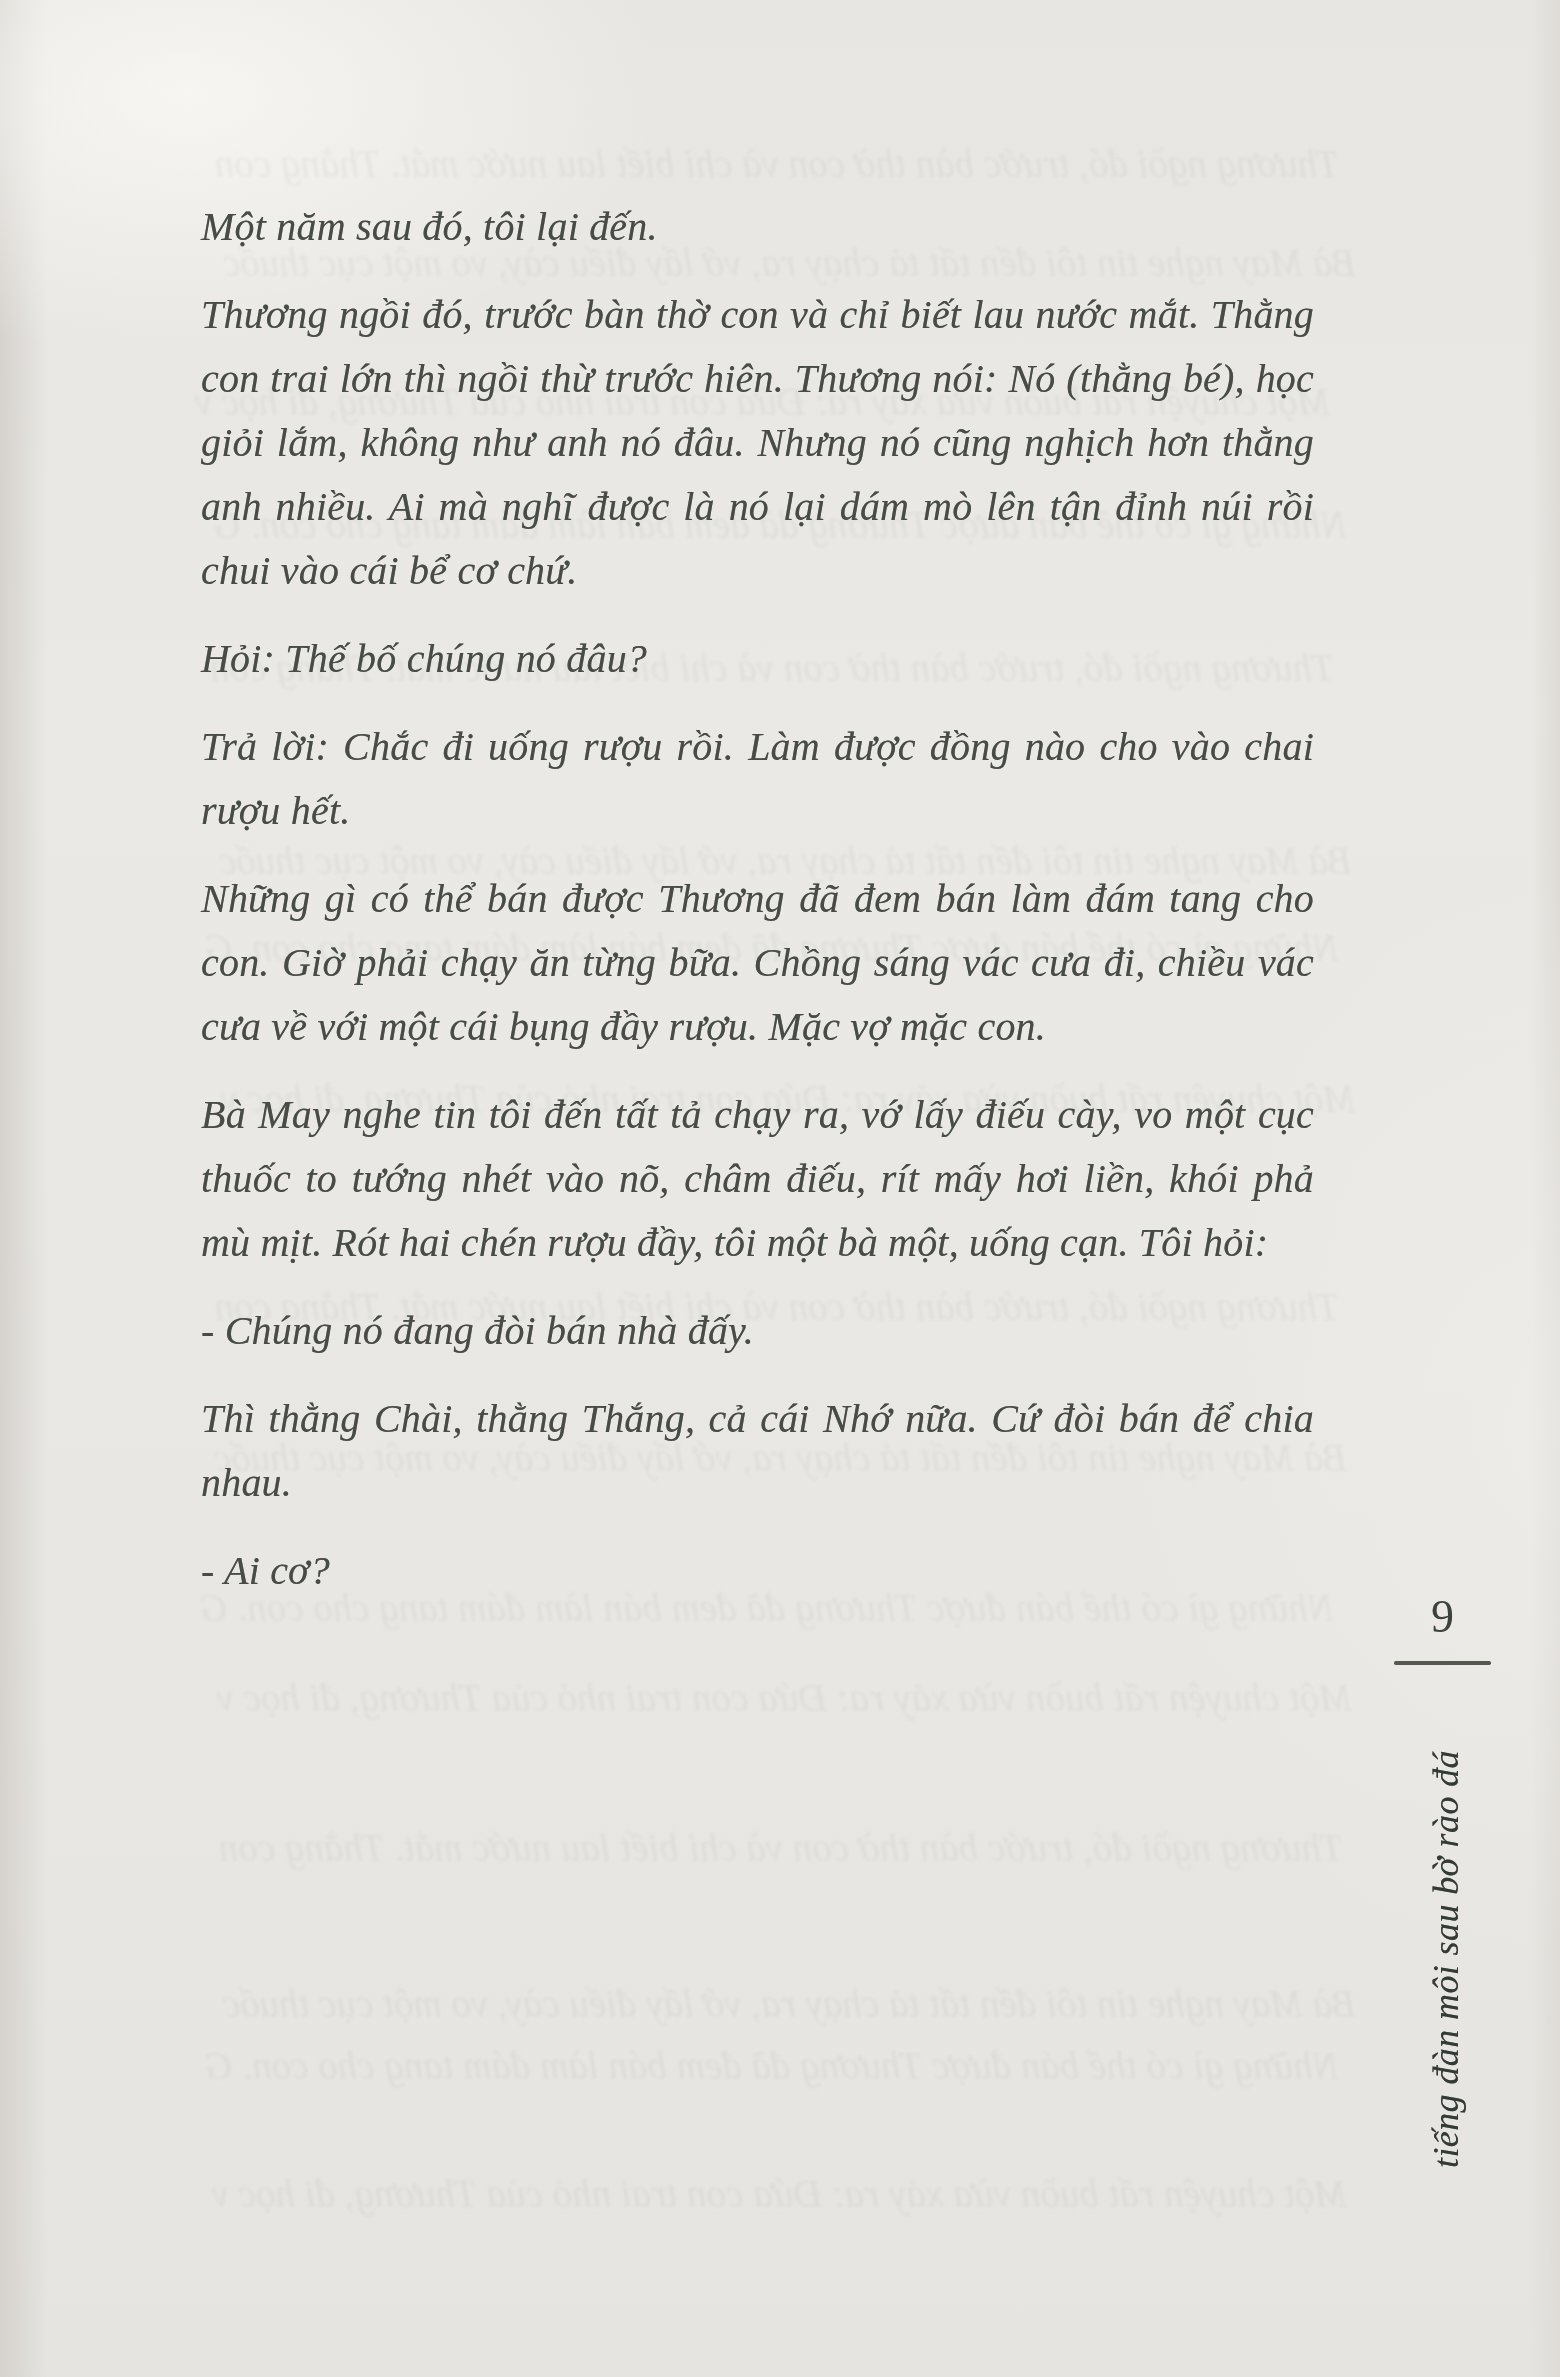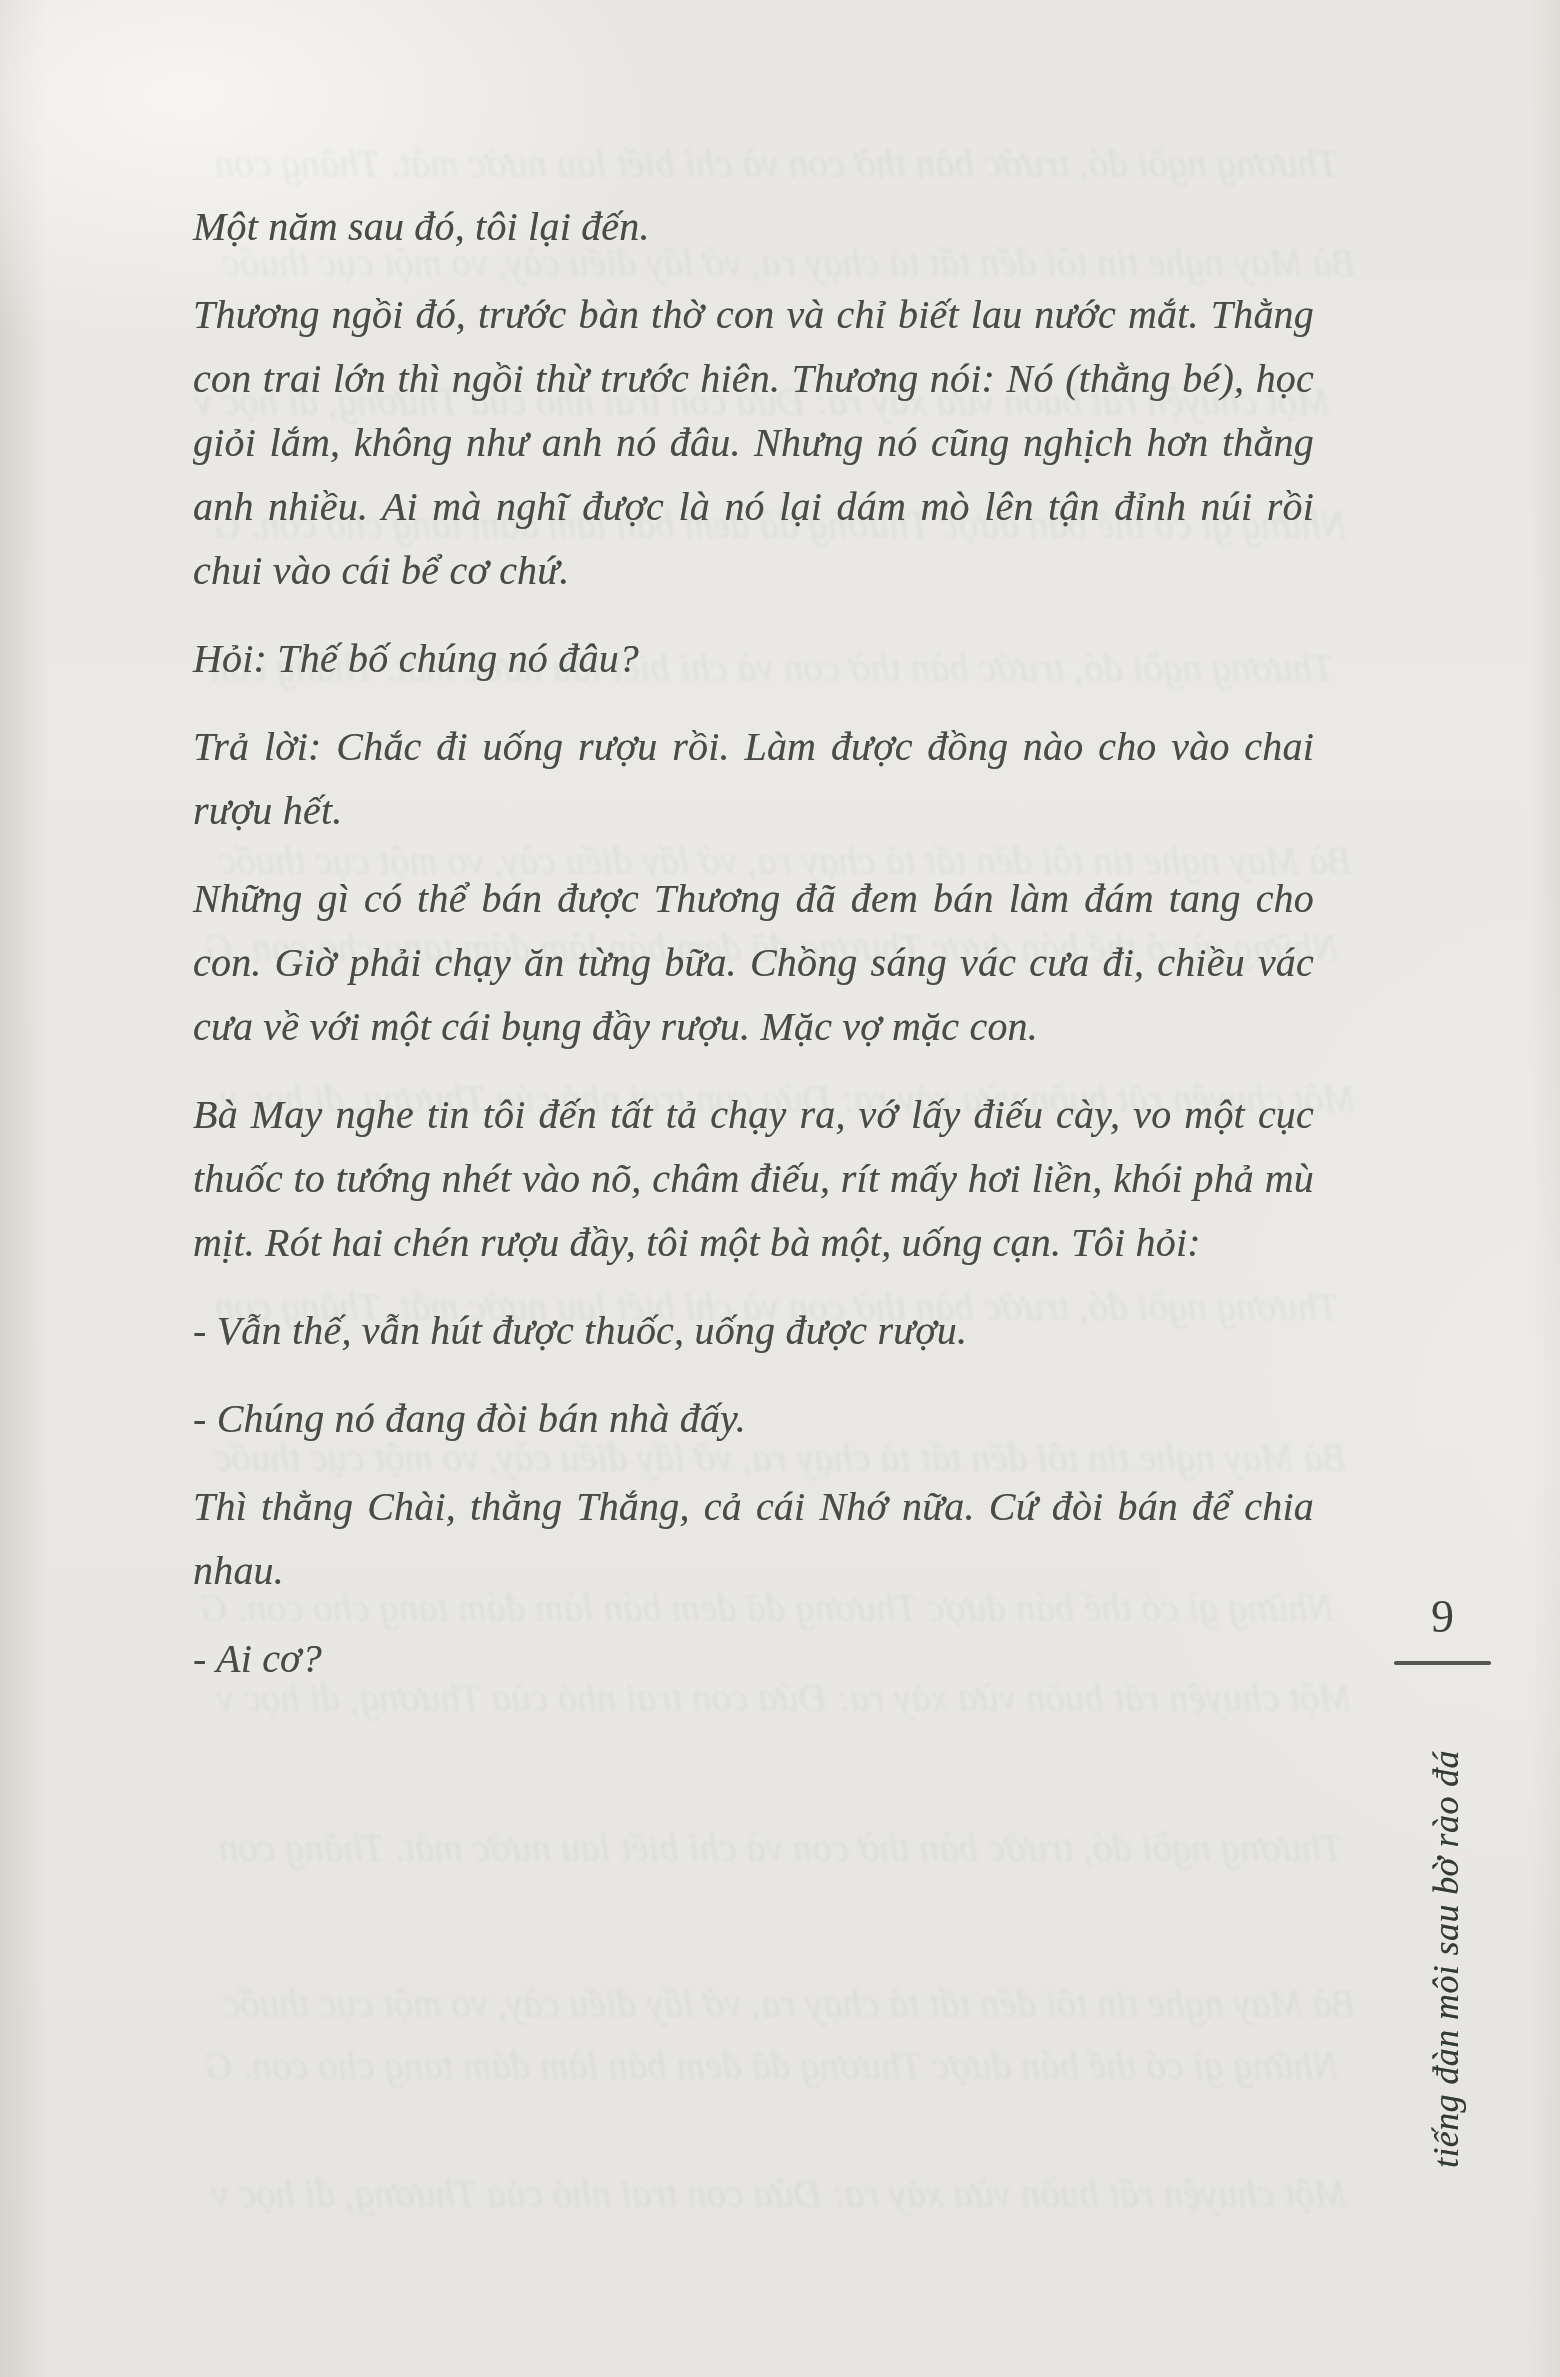--- a/index.html
+++ b/index.html
@@ -36,21 +36,21 @@
     color: #4c5a52;
   }
 
   .body-text {
     position: absolute;
     left: 189px;
     top: 195px;
     width: 1125px;
   }
   .body-text p {
-    margin: 0 0 24px 4px;
+    margin: 0 0 24px 12px;
     font-style: italic;
     font-size: 40px;
     line-height: 64px;
     color: #474c47;
     text-align: justify;
     letter-spacing: 0.2px;
     text-shadow: 0 0 0.5px rgba(71,76,71,0.55);
   }
 
   .page-number {
@@ -112,21 +112,20 @@
     <div class="bleed-row" style="top:2162px;left:211px"><span>Một chuyện rất buồn vừa xảy ra: Đứa con trai nhỏ của Thương, đi học về, cùng bạn chui vào trong bể nước đầu nguồn, nơi tích trữ nước cung cấp cho cả thị xã để tắm, và chết đuối trong đó.</span></div>
   </div>
 
   <main class="body-text">
     <p>Một năm sau đó, tôi lại đến.</p>
     <p>Thương ngồi đó, trước bàn thờ con và chỉ biết lau nước mắt. Thằng con trai lớn thì ngồi thừ trước hiên. Thương nói: Nó (thằng bé), học giỏi lắm, không như anh nó đâu. Nhưng nó cũng nghịch hơn thằng anh nhiều. Ai mà nghĩ được là nó lại dám mò lên tận đỉnh núi rồi chui vào cái bể cơ chứ.</p>
     <p>Hỏi: Thế bố chúng nó đâu?</p>
     <p>Trả lời: Chắc đi uống rượu rồi. Làm được đồng nào cho vào chai rượu hết.</p>
     <p>Những gì có thể bán được Thương đã đem bán làm đám tang cho con. Giờ phải chạy ăn từng bữa. Chồng sáng vác cưa đi, chiều vác cưa về với một cái bụng đầy rượu. Mặc vợ mặc con.</p>
     <p>Bà May nghe tin tôi đến tất tả chạy ra, vớ lấy điếu cày, vo một cục thuốc to tướng nhét vào nõ, châm điếu, rít mấy hơi liền, khói phả mù mịt. Rót hai chén rượu đầy, tôi một bà một, uống cạn. Tôi hỏi:</p>
-    <p>- Vẫn thế, vẫn hút được thuốc, uống được rượu.</p>
     <p>- Chúng nó đang đòi bán nhà đấy.</p>
     <p>Thì thằng Chài, thằng Thắng, cả cái Nhớ nữa. Cứ đòi bán để chia nhau.</p>
     <p>- Ai cơ?</p>
   </main>
 
   <div class="page-number">9</div>
   <div class="page-number-rule"></div>
   <div class="running-title">tiếng đàn môi sau bờ rào đá</div>
 
 </div>

